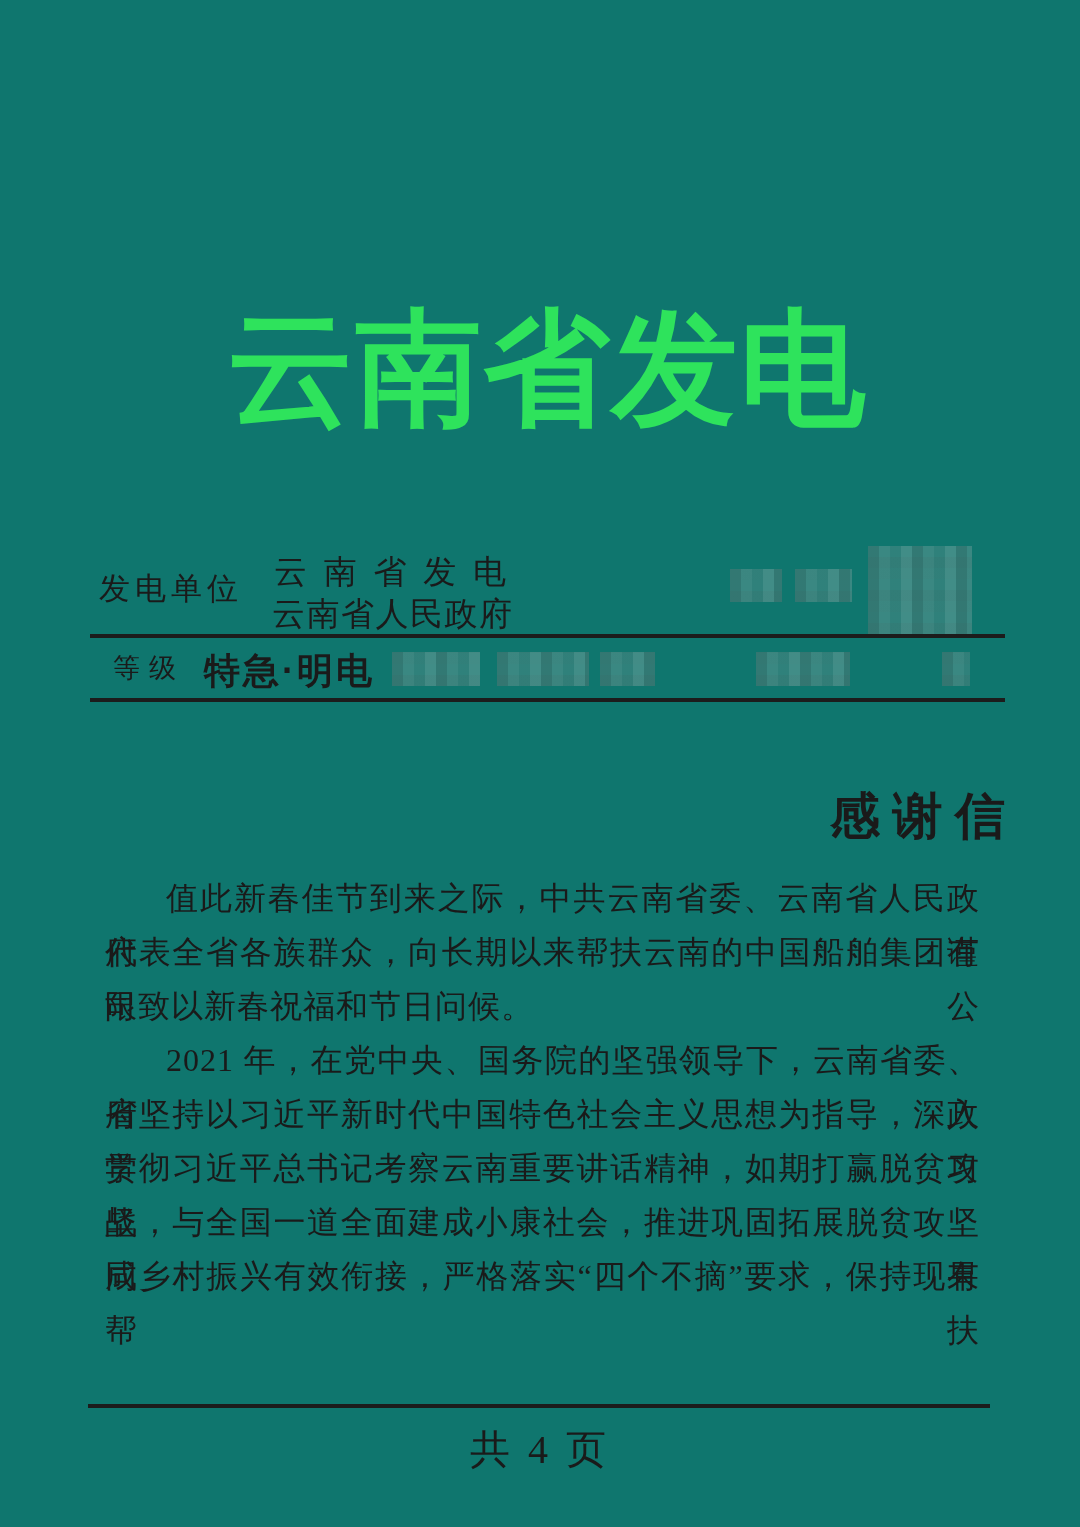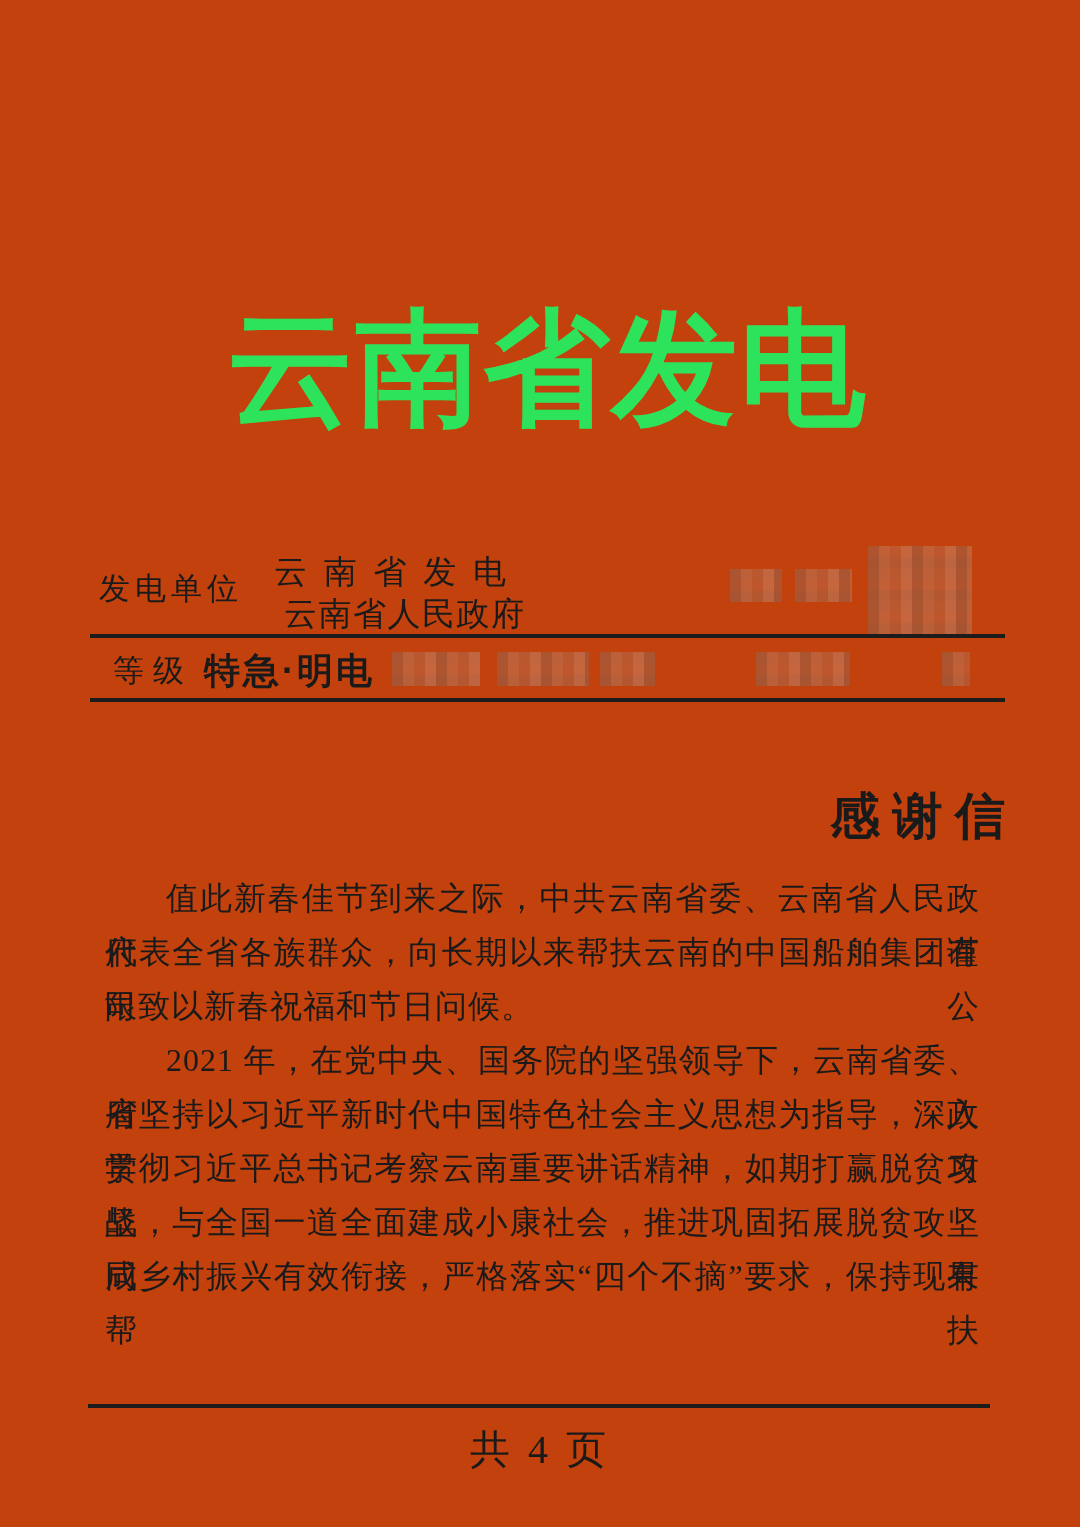--- a/index.html
+++ b/index.html
@@ -4,21 +4,21 @@
 <style>
   html, body {
     margin: 0;
     padding: 0;
     background: #ffffff;
   }
   .page {
     position: relative;
     width: 1080px;
     height: 1527px;
-    background: #c2410c;
+    background: #0f766e;
     overflow: hidden;
     font-family: "Liberation Serif", "DejaVu Serif", serif;
     color: #1a1a1a;
   }
   
   .masthead {
     position: absolute;
     left: 90px;
     top: 300px;
     width: 915px;
@@ -53,32 +53,32 @@
     left: 274px;
     top: 550px;
     width: 232px;
     font-size: 33px;
     text-align: justify;
     text-align-last: justify;
     white-space: normal;
   }
   .sender-line-2 {
     position: absolute;
-    left: 284px;
+    left: 272px;
     top: 592px;
     width: 240px;
     font-size: 33px;
     text-align: justify;
     text-align-last: justify;
   }
   .grade-label {
     position: absolute;
     left: 113px;
     top: 650px;
-    font-size: 31px;
+    font-size: 27px;
     letter-spacing: 9px;
     white-space: nowrap;
     font-family: Liberation Serif, serif;
   }
   .grade-value {
     position: absolute;
     left: 204px;
     top: 647px;
     font-size: 36px;
     font-weight: bold;

